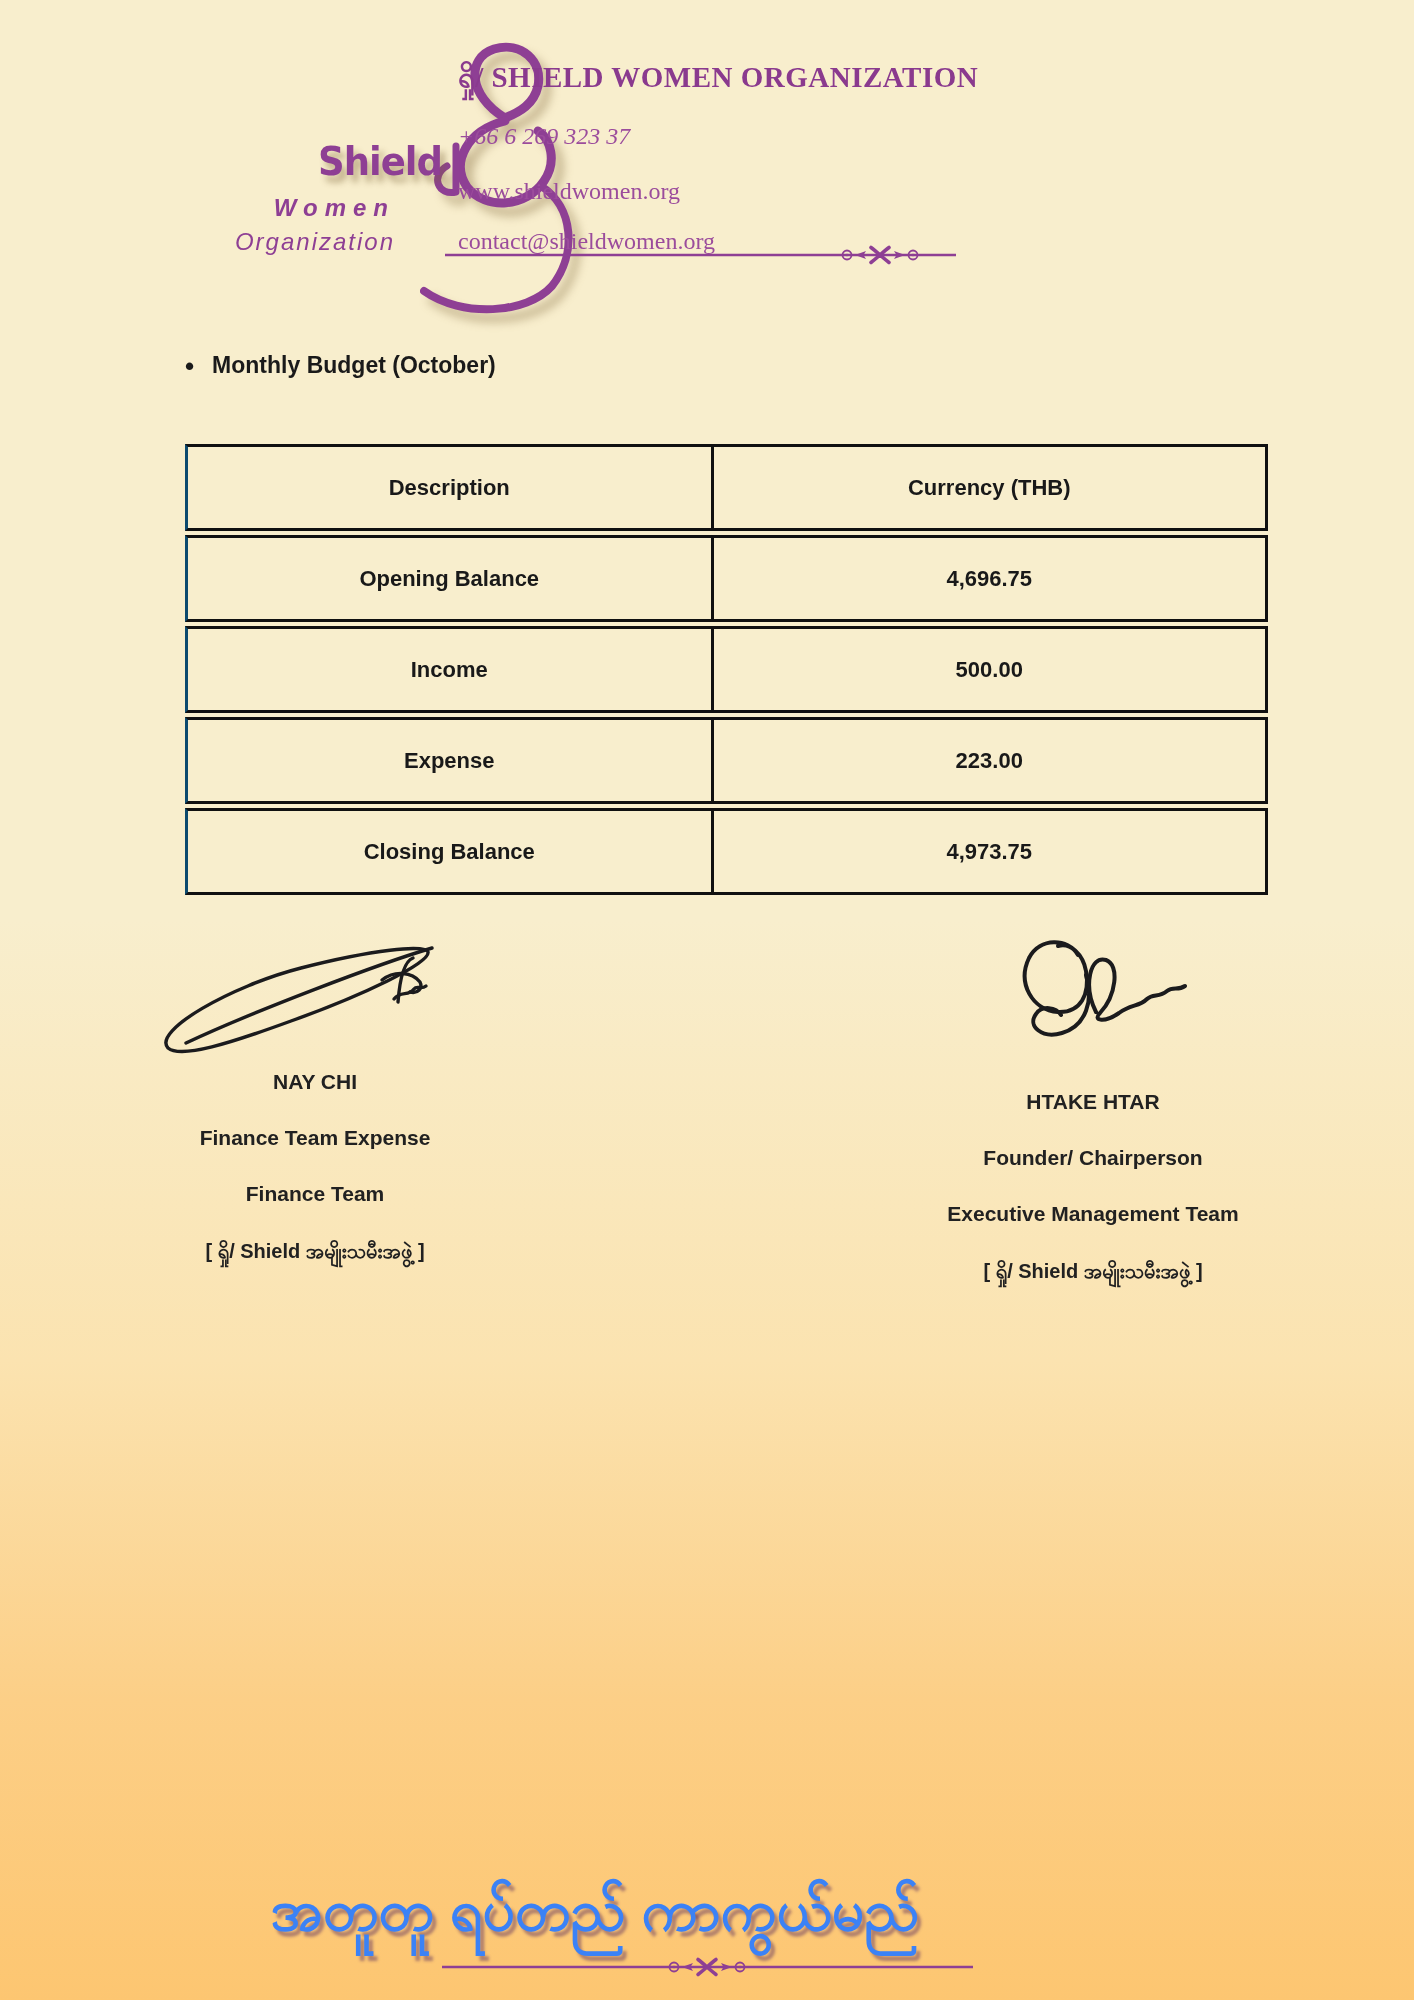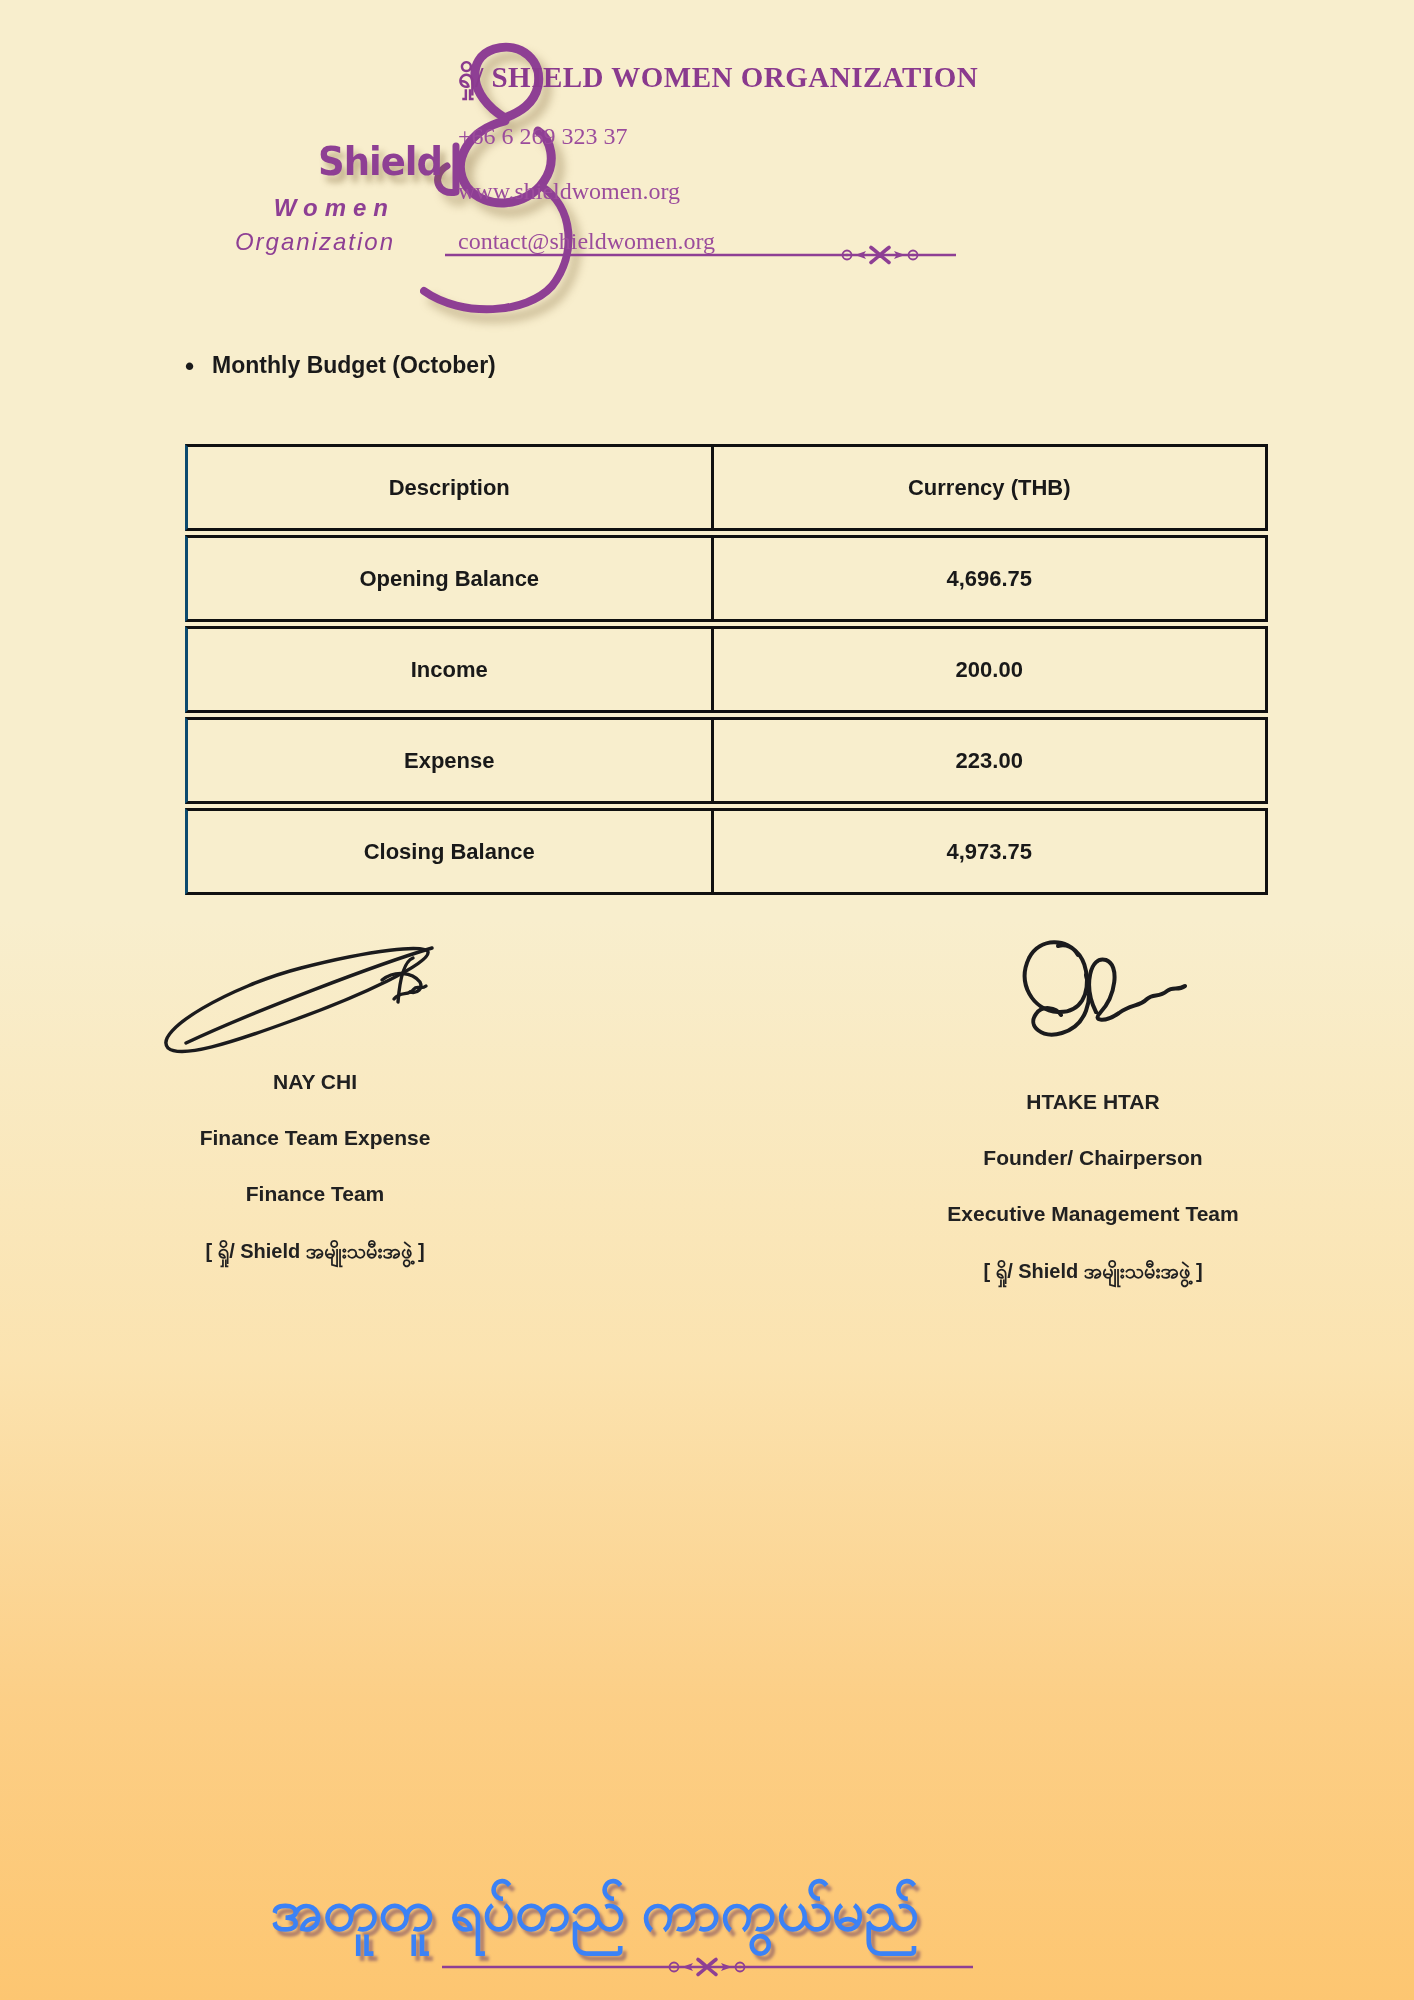--- a/index.html
+++ b/index.html
@@ -21,21 +21,21 @@
     transform:scaleY(1.05); text-shadow:5px 7px 6px rgba(125,100,55,.45); }
   .logo-women { left:170px; top:194px; width:225px; text-align:right;
     font-weight:bold; font-style:italic; font-size:24px; color:#8e3f94; letter-spacing:7px; }
   .logo-org { left:130px; top:228px; width:265px; text-align:right;
     font-weight:normal; font-style:italic; font-size:24px; color:#8e3f94; letter-spacing:2px; }
 
   
   .header-info { left:458px; top:58px; width:560px; font-family:"Liberation Serif", serif; }
   .org-title { font-size:29px; font-weight:bold; color:#8a3a8e; letter-spacing:.5px; }
   .contact-line { font-size:24px; color:#9b4c9c; }
-  .phone   { margin-top:22px; }
+  .phone   { margin-top:22px;font-style:italic; }
   .website { margin-top:28px; }
   .email   { margin-top:23px; }
   .header-divider { left:443px; top:244px; }
 
   
   .bullet-heading { left:185px; top:352px; font-size:23px; font-weight:bold; color:#1a1a1a;
     display:flex; align-items:center; }
   .bullet-dot { font-size:26px; margin-right:18px; line-height:1; }
 
   
@@ -111,21 +111,21 @@
       <th>Currency (THB)</th>
     </tr>
   </thead>
   <tbody>
     <tr>
       <td>Opening Balance</td>
       <td>4,696.75</td>
     </tr>
     <tr>
       <td>Income</td>
-      <td>200.00</td>
+      <td>500.00</td>
     </tr>
     <tr>
       <td>Expense</td>
       <td>223.00</td>
     </tr>
     <tr>
       <td>Closing Balance</td>
       <td>4,973.75</td>
     </tr>
   </tbody>

